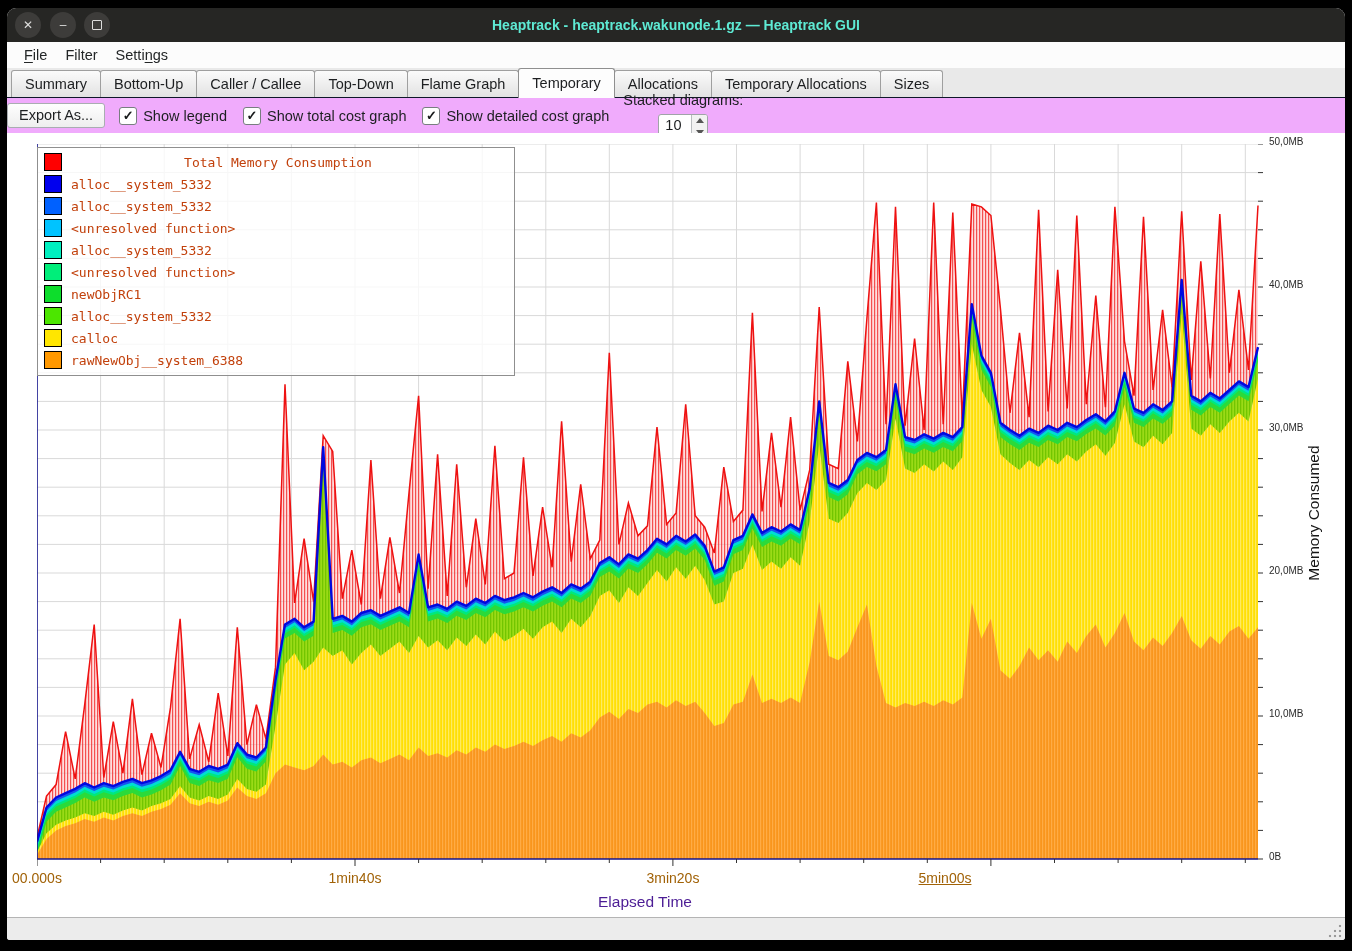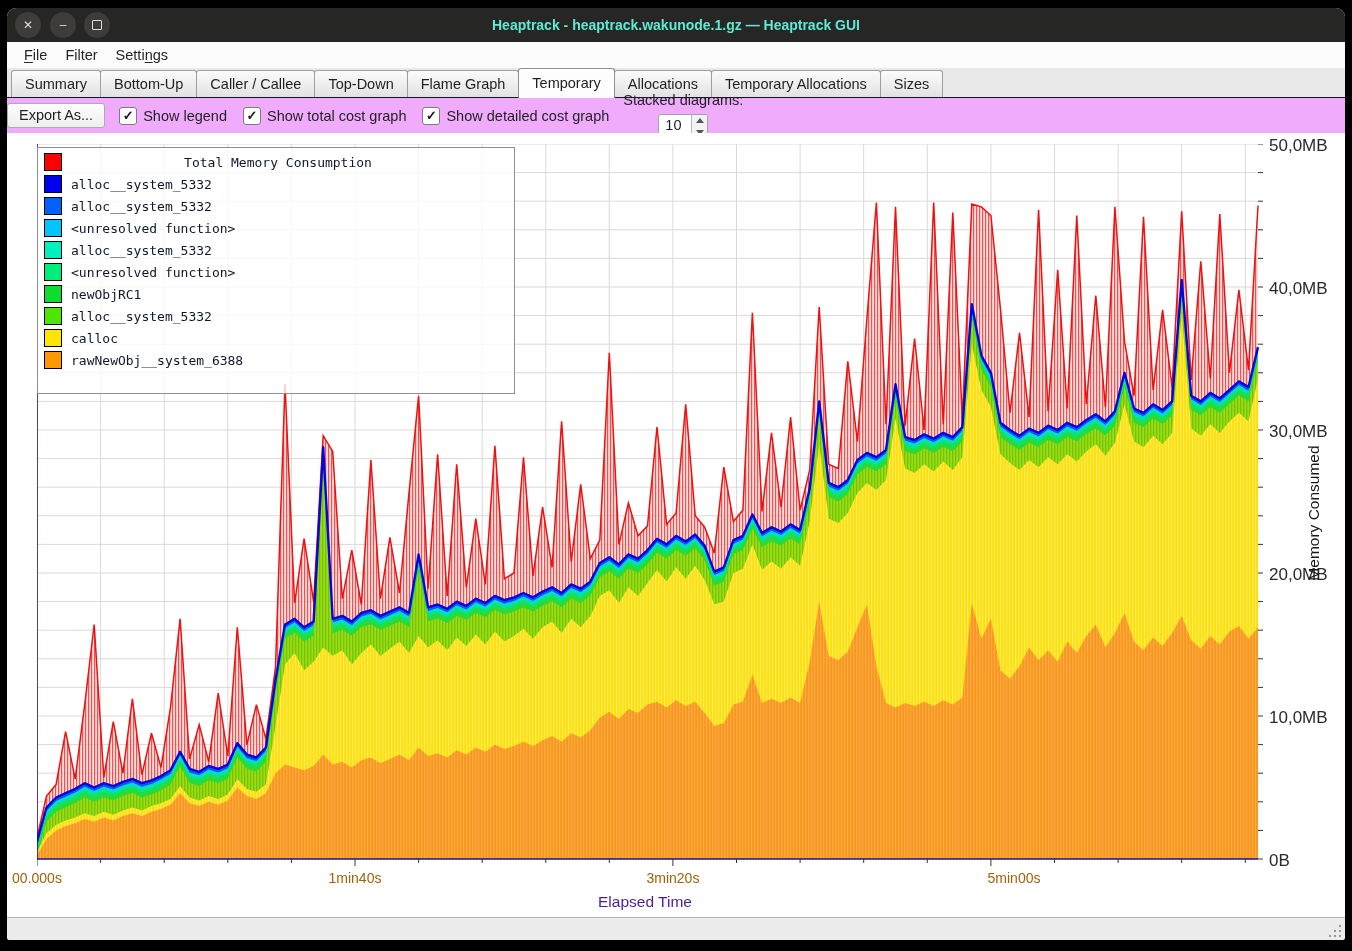--- a/index.html
+++ b/index.html
@@ -37,29 +37,29 @@
   .spinbox{display:flex;border:1px solid #a0a4a8;border-radius:3px;background:#fff;height:24px;overflow:hidden;}
   .spinval{width:24px;text-align:left;padding:2px 2px 0 6px;font-size:14.5px;}
   .spinbtns{display:flex;flex-direction:column;border-left:1px solid #b9bcbf;background:#f2f2f2;width:15px;}
   .spinbtns div{flex:1;display:flex;align-items:center;justify-content:center;}
   .arr-up{width:0;height:0;border-left:4px solid transparent;border-right:4px solid transparent;border-bottom:5px solid #555;}
   .arr-dn{width:0;height:0;border-left:4px solid transparent;border-right:4px solid transparent;border-top:5px solid #555;}
   
   .chart-area{position:relative;background:#fff;flex:1 1 auto;overflow:hidden;}
   #plot{position:absolute;left:30px;top:11px;}
   .xlab{position:absolute;width:70px;text-align:center;font-size:14px;color:#a16207;top:737px;}
-  .ylab{position:absolute;left:1262px;font-size:17px;color:#2a2a2a;}
+  .ylab{position:absolute;left:1262px;font-size:10px;color:#2a2a2a;}
   .axis-title-x{position:absolute;left:458px;top:760px;width:360px;text-align:center;
     font-size:15.5px;color:#4c1d95;}
   .axis-title-y{position:absolute;left:1297px;top:370px;width:20px;height:20px;font-size:15.5px;color:#161616;
     transform:rotate(-90deg);transform-origin:center;white-space:nowrap;display:flex;align-items:center;justify-content:center;}
   
   .legend{position:absolute;left:30px;top:14px;width:468px;background:rgba(255,255,255,0.78);
-    border:1px solid #8f8f8f;padding:3px 4px 22px 4px;font-family:"DejaVu Sans Mono","Liberation Mono",monospace;
-    font-size:13px;color:#0f172a;}
+    border:1px solid #8f8f8f;padding:3px 4px 4px 4px;font-family:"DejaVu Sans Mono","Liberation Mono",monospace;
+    font-size:13px;color:#c2410c;}
   .lrow{display:flex;align-items:center;height:22px;}
   .swatch{width:16px;height:16px;border:1px solid #000;margin:0 9px 0 2px;flex:0 0 auto;}
   .lrow.title-row .ltext{flex:1;text-align:center;margin-right:25px;}
   
   .statusbar{height:22px;background:#ececec;border-top:1px solid #b4b4b4;position:relative;flex:0 0 auto;}
   .grip{position:absolute;right:3px;bottom:2px;width:14px;height:14px;
     background:
       radial-gradient(circle at 12px 12px,#9a9a9a 1.2px,transparent 1.6px),
       radial-gradient(circle at 12px 7px,#9a9a9a 1.2px,transparent 1.6px),
       radial-gradient(circle at 7px 12px,#9a9a9a 1.2px,transparent 1.6px),
@@ -285,21 +285,21 @@
           <line x1="-5" y1="28.6" x2="0" y2="28.6" stroke="#14148c" stroke-width="1"></line>
           <line x1="1221" y1="28.6" x2="1226" y2="28.6" stroke="#333" stroke-width="1"></line>
           <line x1="-5" y1="0.0" x2="0" y2="0.0" stroke="#14148c" stroke-width="1"></line>
           <line x1="1221" y1="0.0" x2="1226" y2="0.0" stroke="#333" stroke-width="1"></line>
         </g>
       </svg>
     <div id="xlabels">
         <div class="xlab" style="left: -5px;">00.000s</div>
         <div class="xlab" style="left: 312.969px;">1min40s</div>
         <div class="xlab" style="left: 630.938px;">3min20s</div>
-        <div class="xlab" style="left: 972px;">5min00s</div>
+        <div class="xlab" style="left: 903px; text-decoration: underline;">5min00s</div>
       </div>
     <div id="ylabels">
         <div class="ylab" style="top: 718px;">0B</div>
         <div class="ylab" style="top: 575px;">10,0MB</div>
         <div class="ylab" style="top: 432px;">20,0MB</div>
         <div class="ylab" style="top: 289px;">30,0MB</div>
         <div class="ylab" style="top: 146px;">40,0MB</div>
         <div class="ylab" style="top: 3px;">50,0MB</div>
       </div>
     <div class="axis-title-x">Elapsed Time</div>

